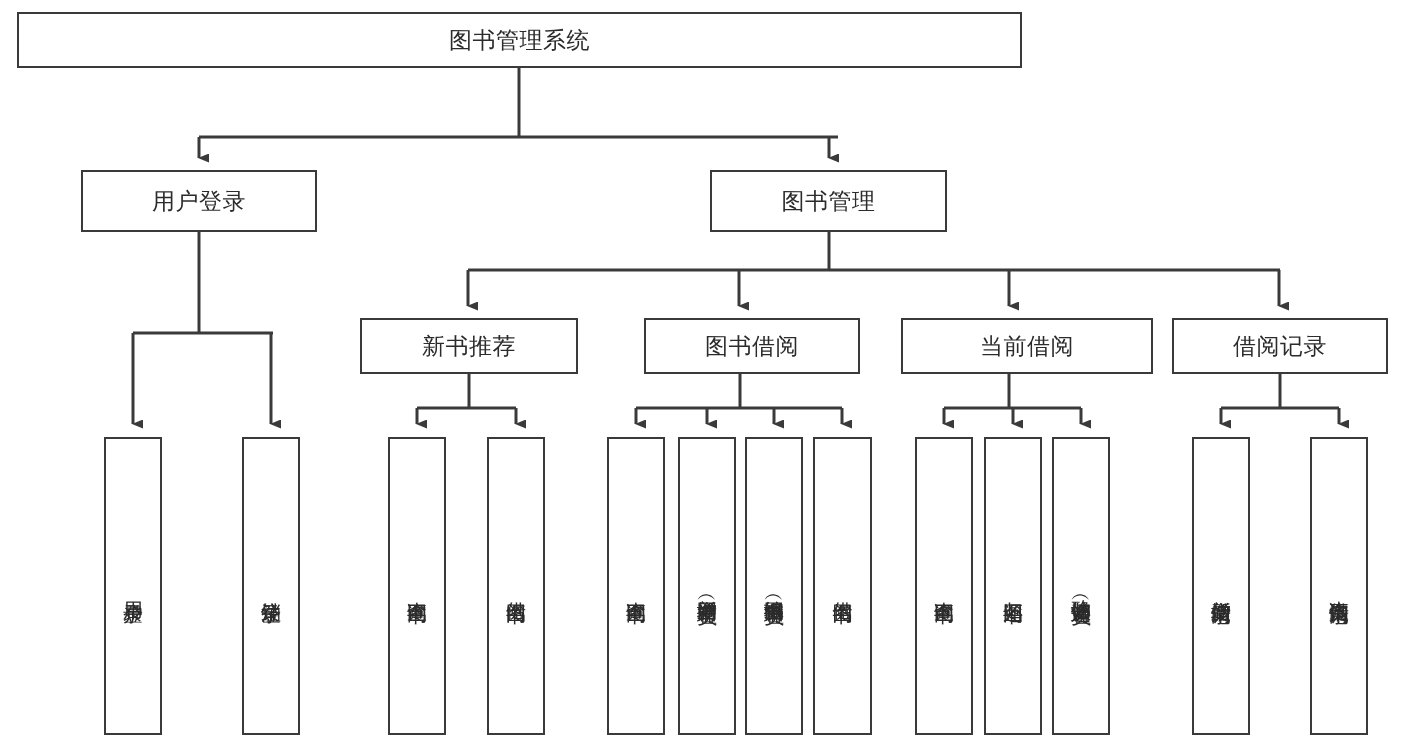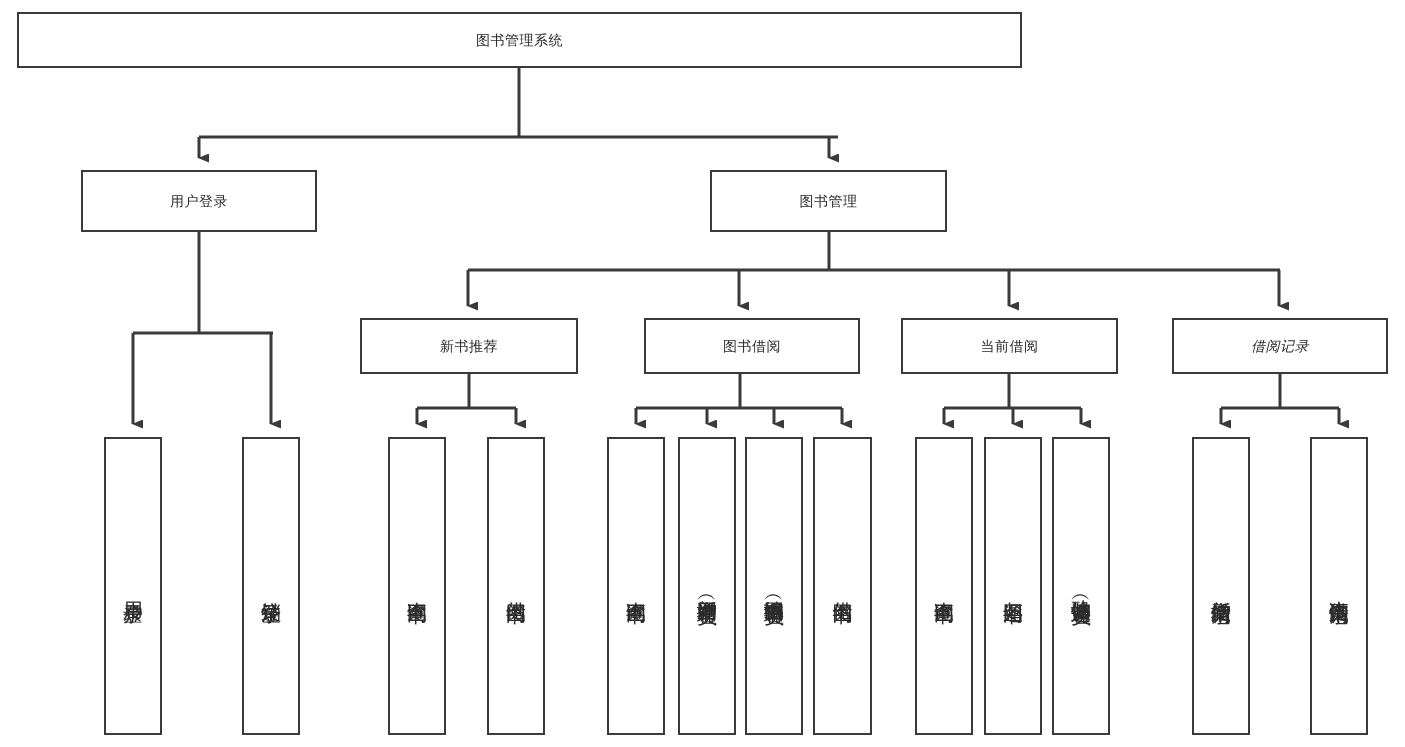--- a/index.html
+++ b/index.html
@@ -21,21 +21,21 @@
     position: absolute;
     box-sizing: border-box;
     border: 2.5px solid #3a3a3a;
     background: #ffffff;
     display: flex;
     align-items: center;
     justify-content: center;
     color: #2b2b2b;
   }
   .node-label {
-    font-size: 14px;
+    font-size: 23px;
     line-height: 1.15;
     letter-spacing: 0.5px;
     white-space: nowrap;
     color: #2b2b2b;
   }
   .node.leaf {
     align-items: center;
     justify-content: center;
     padding-top: 4px;
   }
@@ -134,24 +134,24 @@
   <div class="node" style="left:360px; top:318px; width:218px; height:56px;">
     <span class="node-label">新书推荐</span>
   </div>
 
   <div class="node" style="left:710px; top:170px; width:237px; height:62px;">
     <span class="node-label">图书管理</span>
   </div>
   <div class="node" style="left:644px; top:318px; width:216px; height:56px;">
     <span class="node-label">图书借阅</span>
   </div>
-  <div class="node" style="left:901px; top:318px; width:217px; height:56px;">
+  <div class="node" style="left:901px; top:318px; width:252px; height:56px;">
     <span class="node-label">当前借阅</span>
   </div>
-  <div class="node" style="left:1172px; top:318px; width:216px; height:56px;font-style:italic;">
+  <div class="node" style="left:1172px; top:318px; width:216px; height:56px;">
     <span class="node-label">借阅记录</span>
   </div>
 
   <div class="node leaf" style="left:104px; top:437px; width:58px; height:298px;">
     <span class="node-label">用户登录</span>
   </div>
   <div class="node leaf" style="left:242px; top:437px; width:58px; height:298px;">
     <span class="node-label">注销登录</span>
   </div>
   <div class="node leaf" style="left:388px; top:437px; width:58px; height:298px;">

